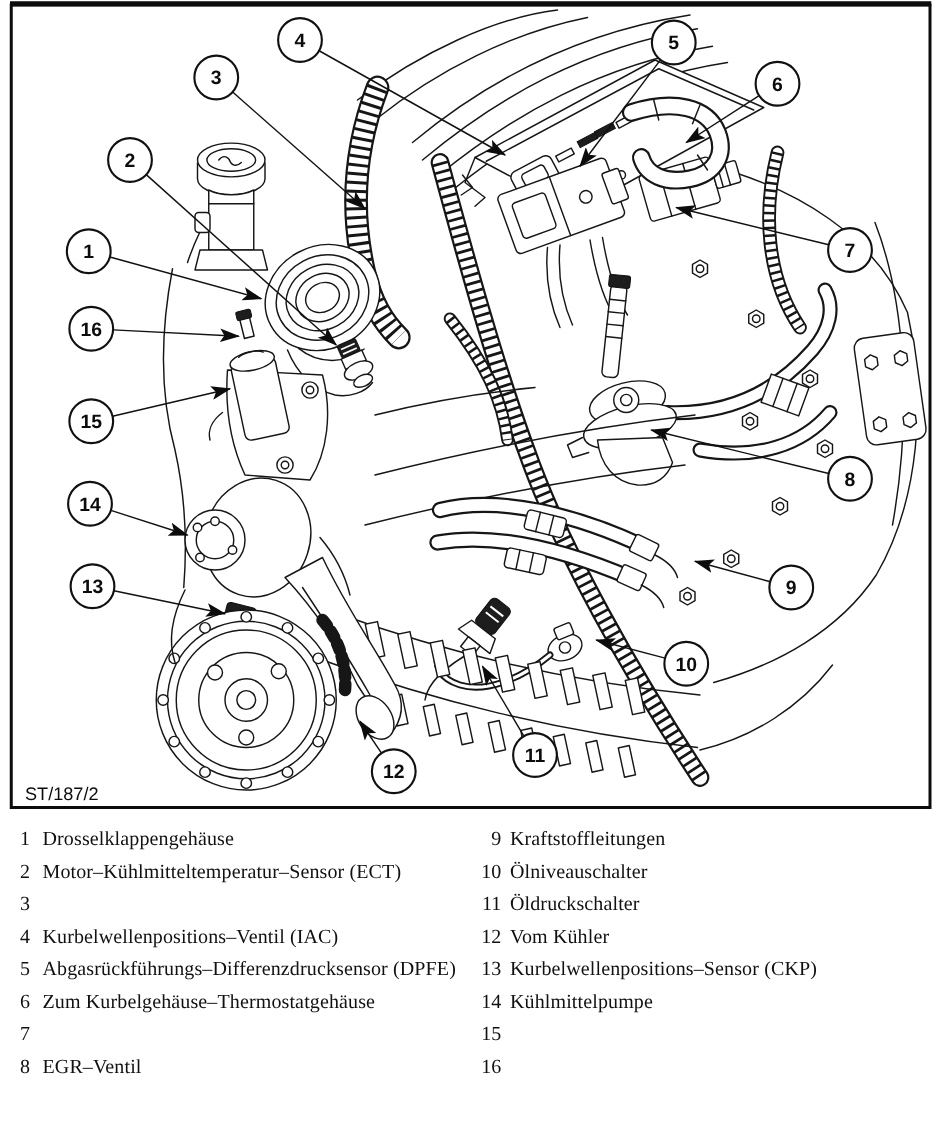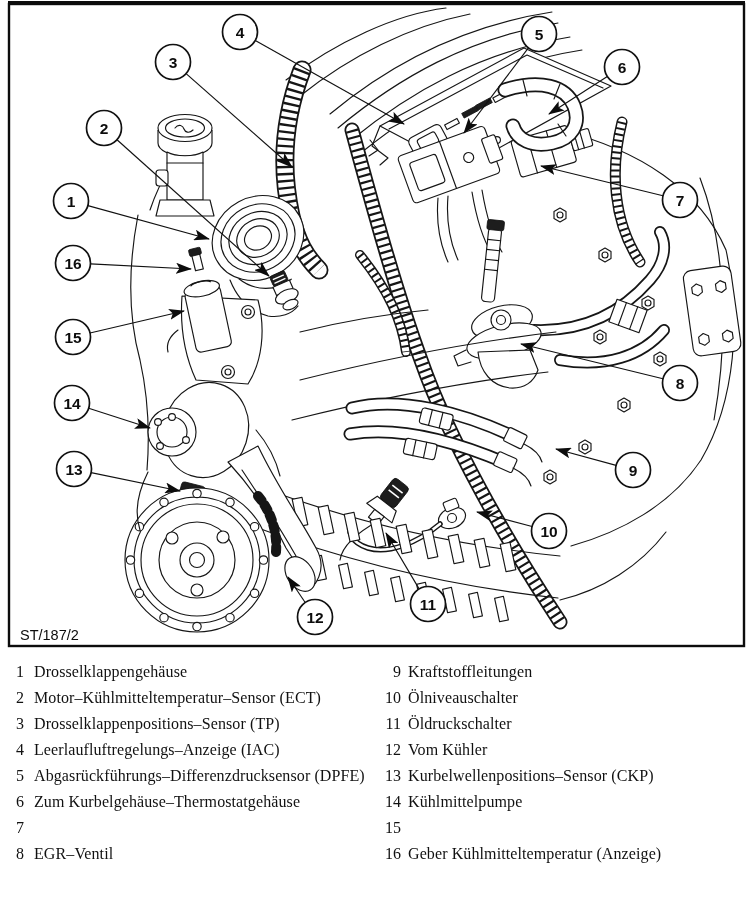--- a/index.html
+++ b/index.html
@@ -454,25 +454,24 @@
     <div class="legend-row">
       <span class="legend-num">1</span>
       <span class="legend-text">Drosselklappengehäuse</span>
     </div>
     <div class="legend-row">
       <span class="legend-num">2</span>
       <span class="legend-text">Motor–Kühlmitteltemperatur–Sensor (ECT)</span>
     </div>
     <div class="legend-row">
       <span class="legend-num">3</span>
-      <span class="legend-text">Drosselklappenpositions–Sensor (TP)</span>
     </div>
     <div class="legend-row">
       <span class="legend-num">4</span>
-      <span class="legend-text">Leerlaufluftregelungs–Anzeige (IAC)</span>
+      <span class="legend-text">Kurbelwellenpositions–Ventil (IAC)</span>
     </div>
     <div class="legend-row">
       <span class="legend-num">5</span>
       <span class="legend-text">Abgasrückführungs–Differenzdrucksensor (DPFE)</span>
     </div>
     <div class="legend-row">
       <span class="legend-num">6</span>
       <span class="legend-text">Zum Kurbelgehäuse–Thermostatgehäuse</span>
     </div>
     <div class="legend-row">
@@ -506,15 +505,14 @@
     </div>
     <div class="legend-row">
       <span class="legend-num">14</span>
       <span class="legend-text">Kühlmittelpumpe</span>
     </div>
     <div class="legend-row">
       <span class="legend-num">15</span>
     </div>
     <div class="legend-row">
       <span class="legend-num">16</span>
-      <span class="legend-text">Geber Kühlmitteltemperatur (Anzeige)</span>
     </div>
   </div>
 
 </body></html>

